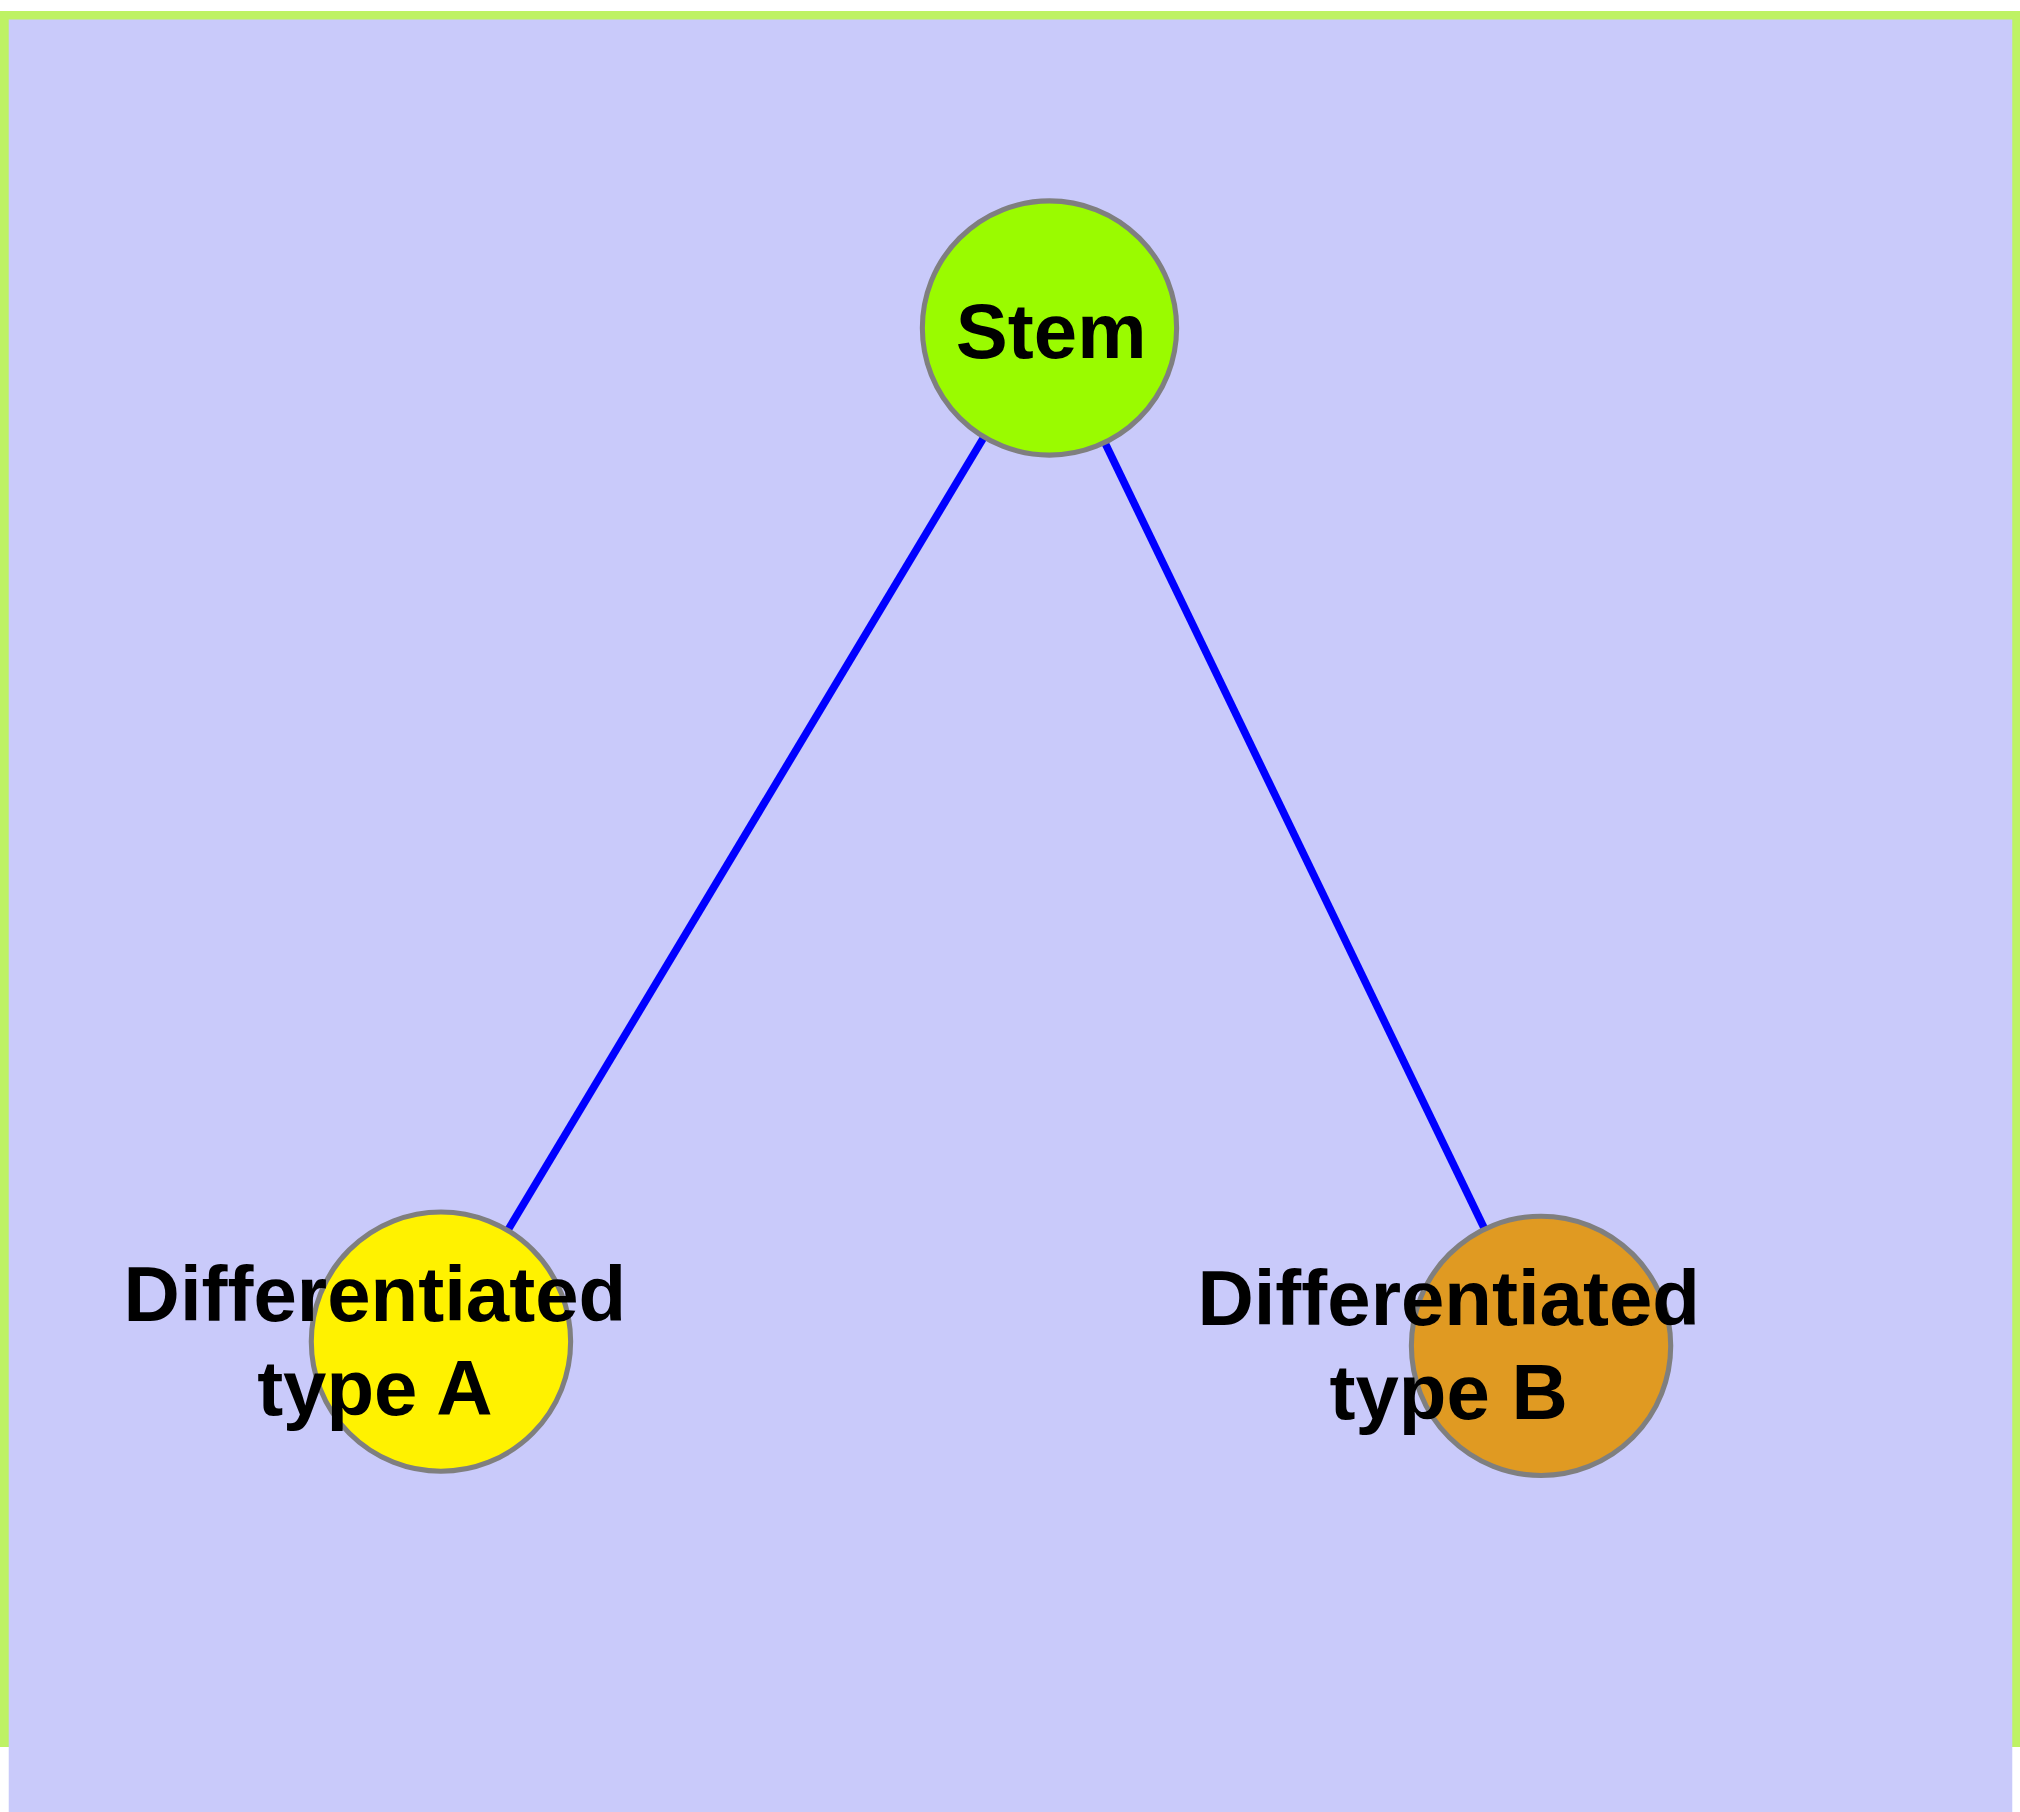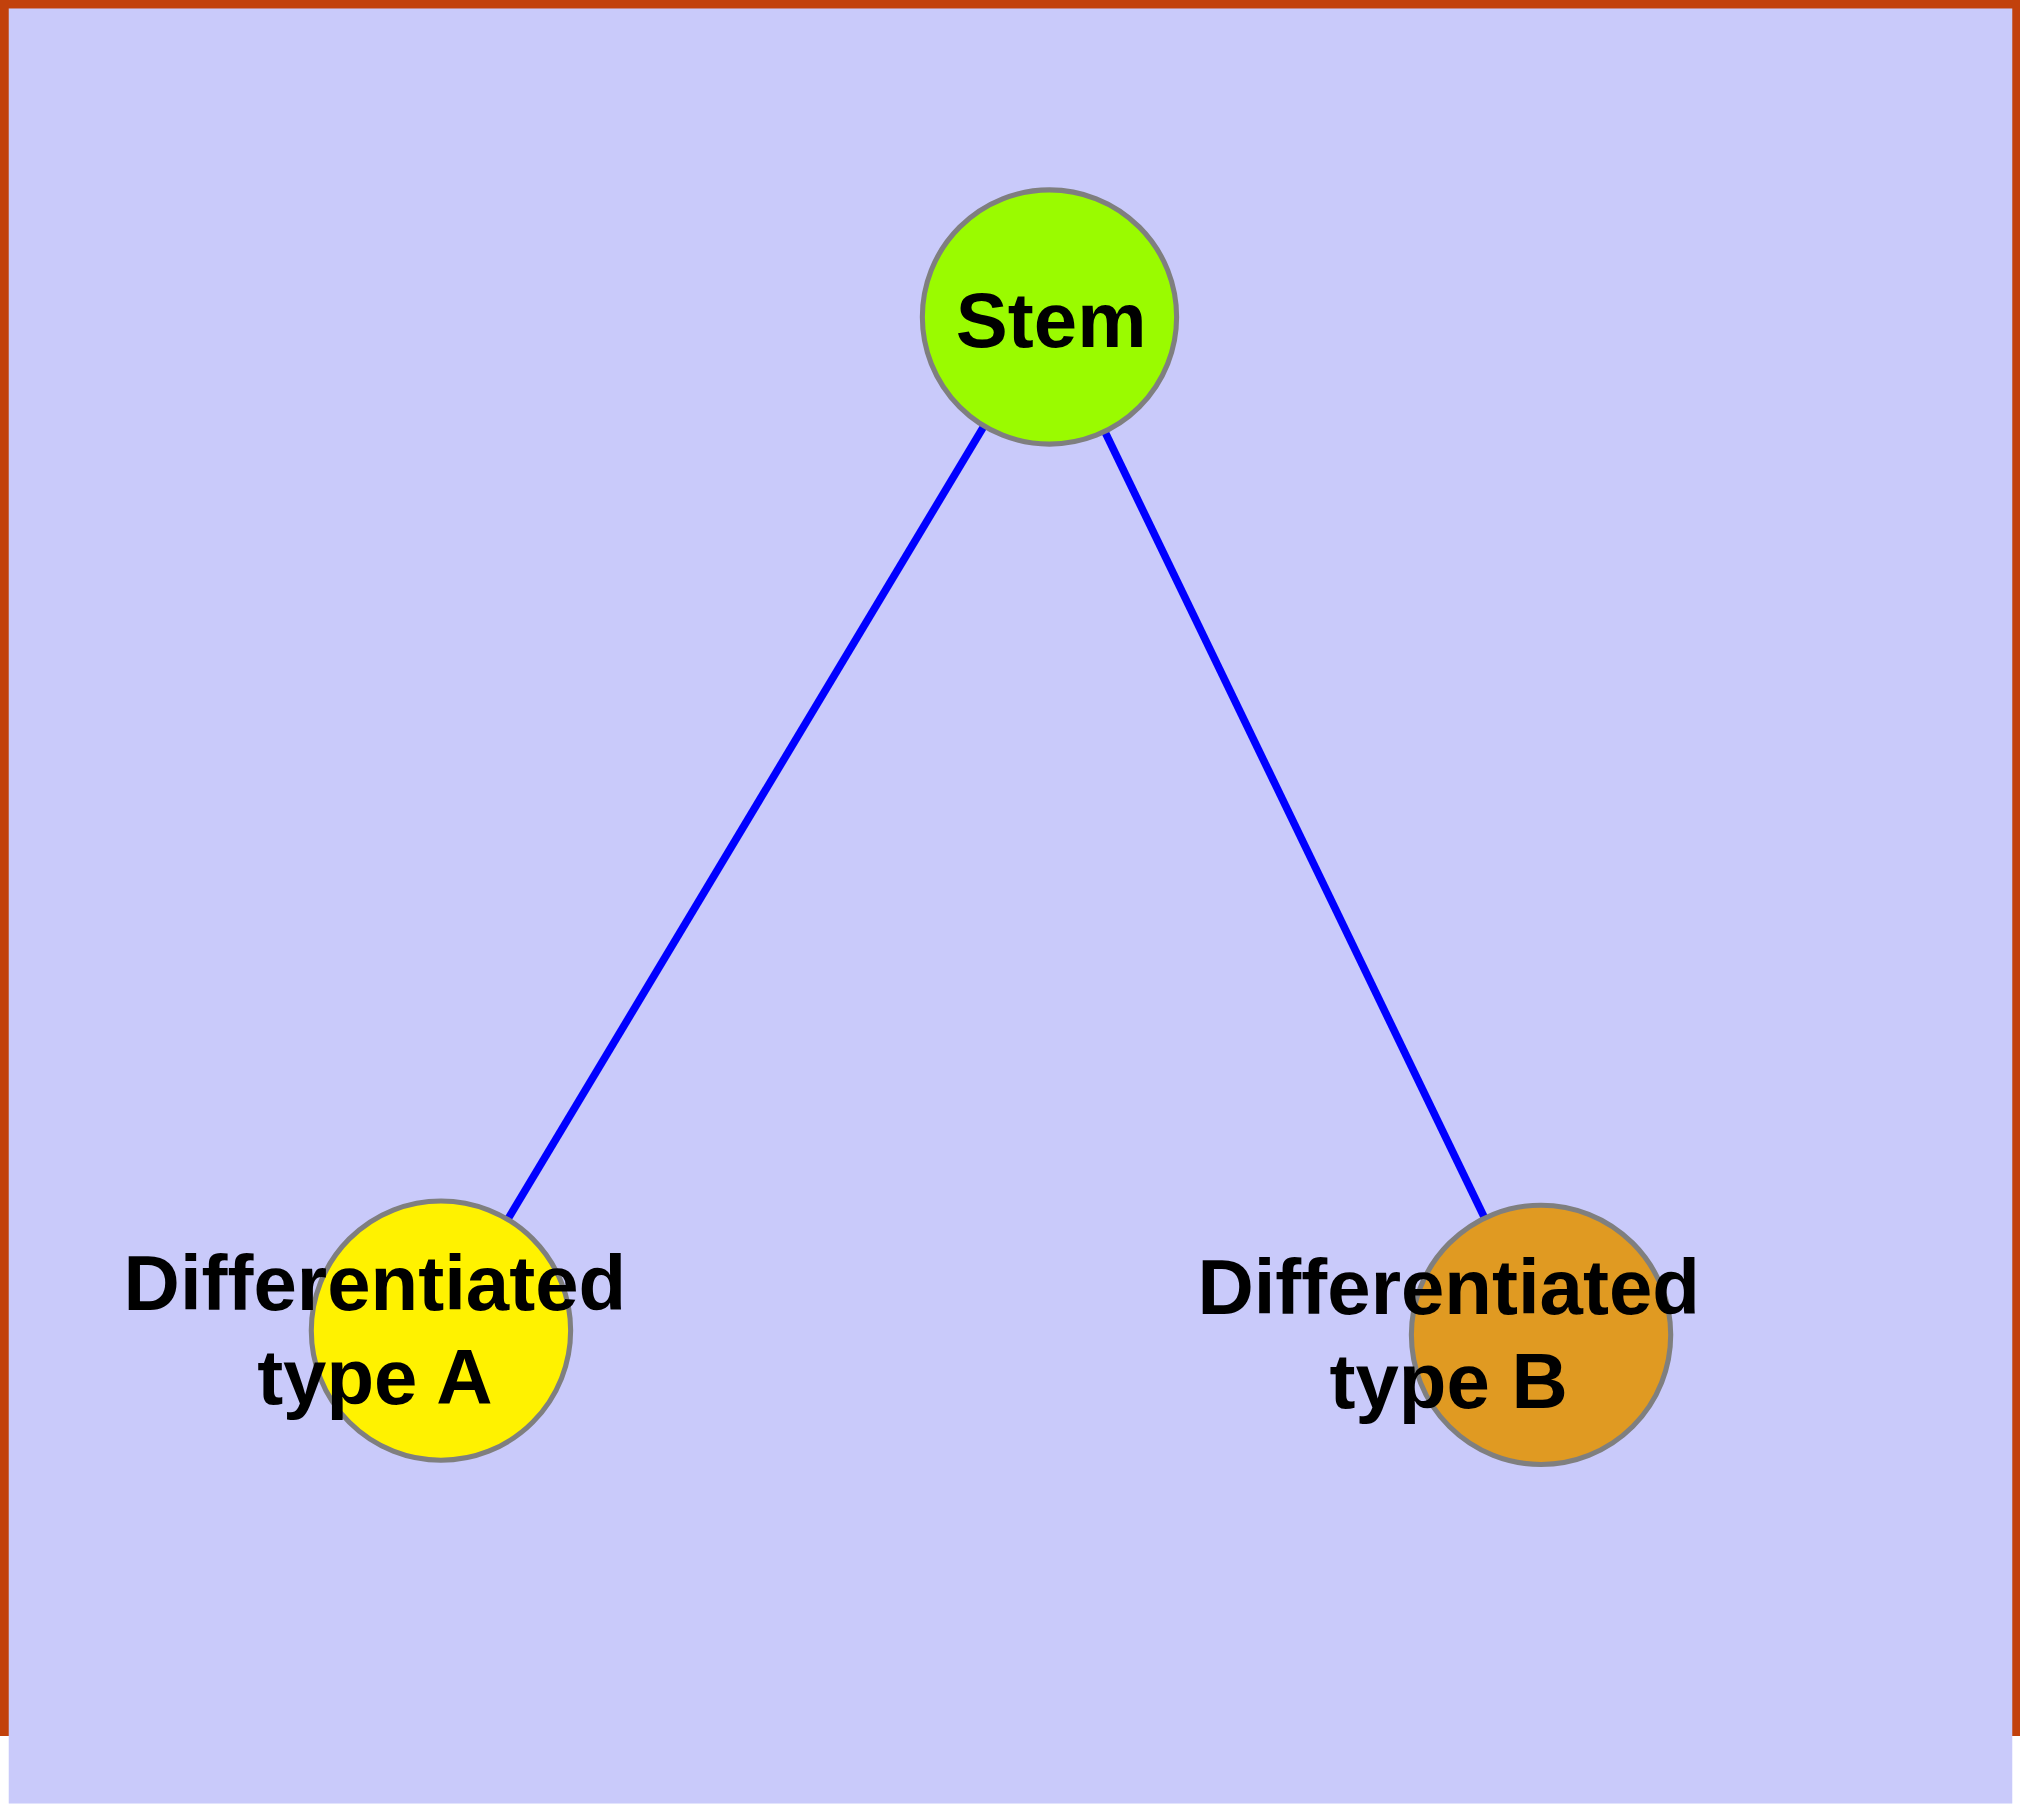--- a/index.html
+++ b/index.html
@@ -10,21 +10,22 @@
   body {
     width: 2021px;
     height: 1812px;
     overflow: hidden;
     font-family: "Liberation Sans", sans-serif;
   }
   #graph-canvas {
     position: relative;
     width: 2021px;
     height: 1736px;
-    background: #c2410c;
+    background: #bef264;
+    margin-top: 11px;
   }
   #graph-svg {
     display: block;
     width: 2021px;
     height: 1812px;
   }
   .node-label-text {
     font-family: "Liberation Sans", sans-serif;
     font-weight: bold;
     font-size: 92px;

